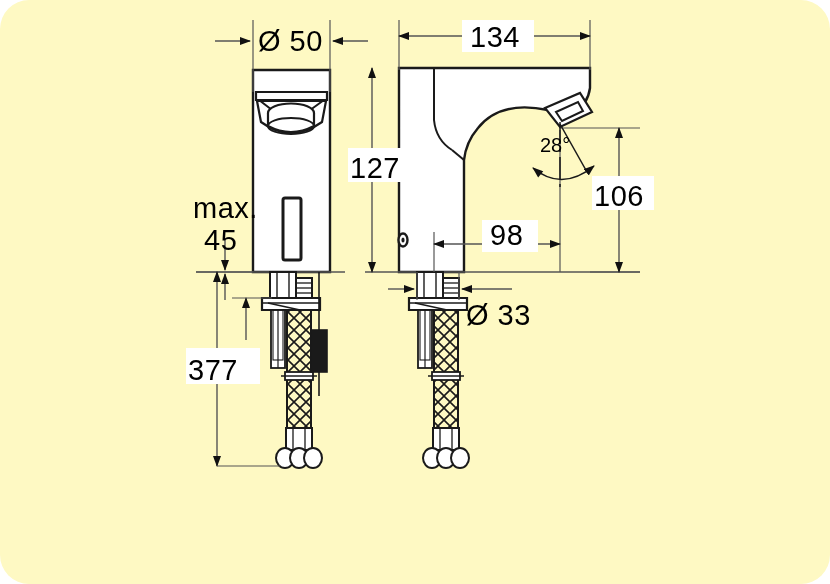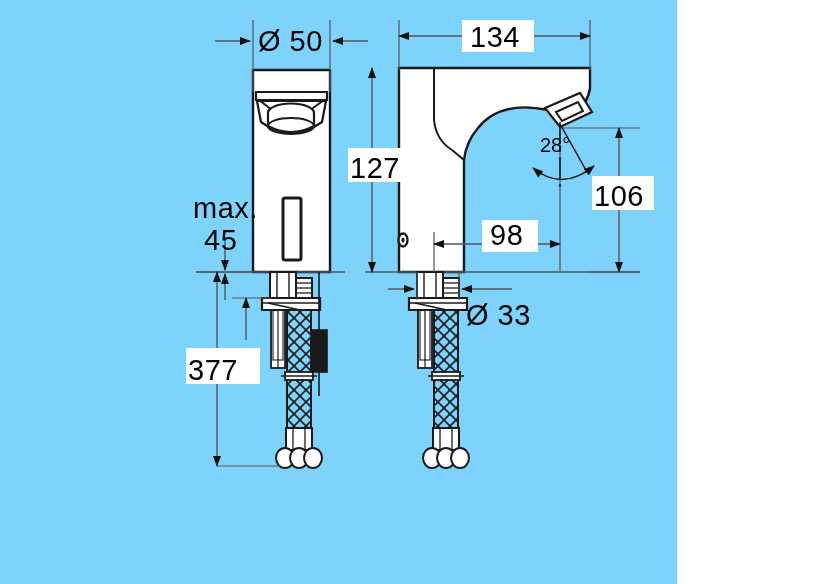--- a/index.html
+++ b/index.html
@@ -6,24 +6,25 @@
   html, body {
     margin: 0;
     padding: 0;
     background: #ffffff;
   }
   body {
     font-family: "Liberation Sans", sans-serif;
   }
   #stage {
     position: relative;
-    width: 677px;
+    width: 830px;
     height: 584px;
-    background: #7dd3fc;
+    background: #fef9c3;
     overflow: hidden;
+    border-radius: 29px;
   }
   #drawing {
     position: absolute;
     left: 0;
     top: 0;
     width: 830px;
     height: 584px;
   }
   .dim-text {
     font-family: "Liberation Sans", sans-serif;

